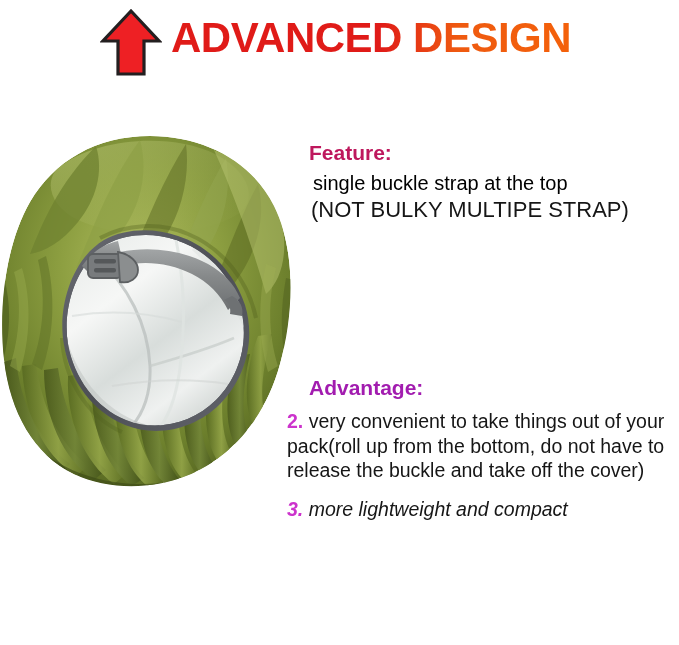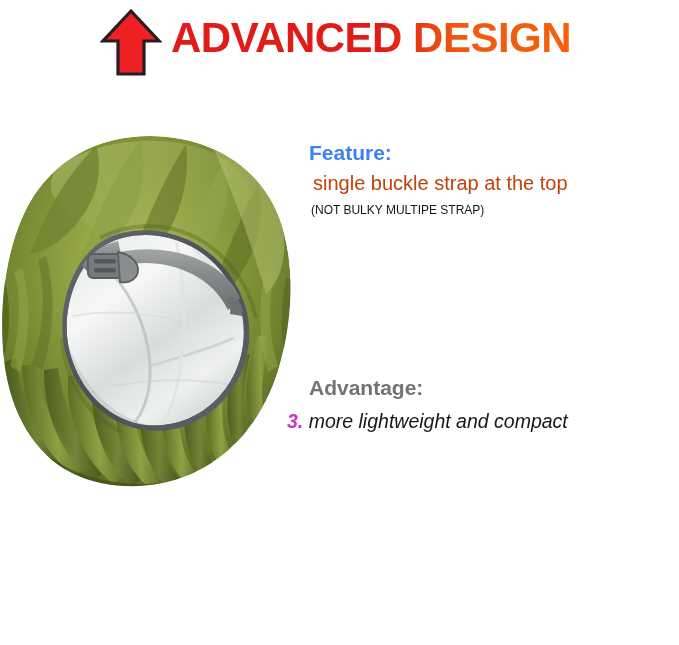--- a/index.html
+++ b/index.html
@@ -60,46 +60,46 @@
 
   
   .text-col { position: absolute; }
 
   #feature-block {
     left: 309px;
     top: 140px;
     width: 365px;
   }
   #feature-heading {
-    color: #3b82f6;
+    color: #be185d;
     font-size: 21px;
     font-weight: bold;
     line-height: 26px;
     margin: 0 0 4px 0;
   }
   #feature-line-1 {
-    color: #c2410c;
+    color: #000000;
     font-size: 20px;
     line-height: 26px;
     margin: 0 0 2px 4px;
   }
   #feature-line-2 {
     color: #161616;
-    font-size: 12px;
+    font-size: 22px;
     line-height: 24px;
     margin: 0 0 0 2px;
   }
 
   #advantage-block {
     left: 309px;
     top: 375px;
     width: 370px;
   }
   #advantage-heading {
-    color: #737373;
+    color: #a21caf;
     font-size: 21px;
     font-weight: bold;
     line-height: 26px;
     margin: 0 0 8px 0;
   }
   .advantage-item {
     position: relative;
     color: #161616;
     font-size: 19.5px;
     line-height: 24.5px;
@@ -265,15 +265,16 @@
 <div class="text-col" id="feature-block">
   <div id="feature-heading">Feature:</div>
   <div id="feature-line-1">single buckle strap at the top</div>
   <div id="feature-line-2">(NOT BULKY MULTIPE STRAP)</div>
 </div>
 
 <div class="text-col" id="advantage-block">
   <div id="advantage-heading">Advantage:</div>
 
 
+  <p class="advantage-item" id="advantage-item-2"><span class="advantage-num">2.</span> <span>very convenient to take things out of your pack(roll up from the bottom, do not have to release the buckle and take off the cover)</span></p>
 
   <p class="advantage-item" id="advantage-item-3"><span class="advantage-num">3.</span> <span>more lightweight and compact</span></p>
 </div>
 
 </body></html>

